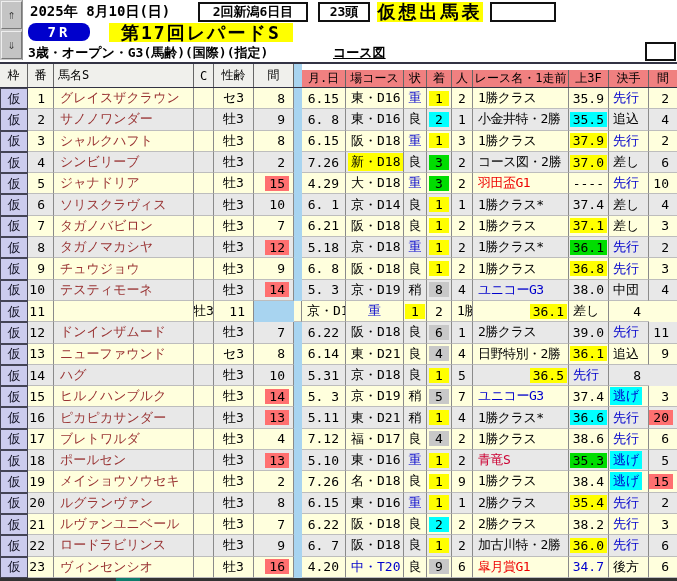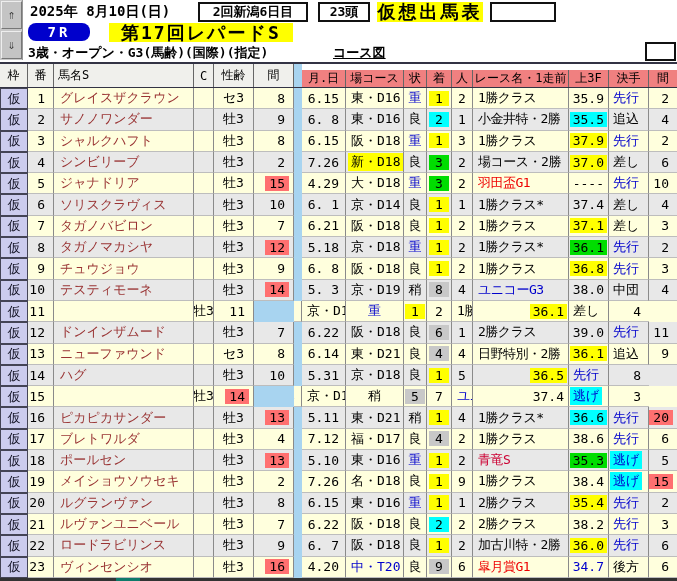--- a/index.html
+++ b/index.html
@@ -184,21 +184,21 @@
         <div class="c-name al"><span class="val">シンビリーブ</span></div>
         <div class="ac"><span class="val"></span></div>
         <div class="ac"><span class="val">牡3</span></div>
         <div class="c-g1 ar"><span class="val">2</span></div>
         <div class="sepc"></div>
         <div class="c-date ar"><span class="val">7.26</span></div>
         <div class="c-course al"><span class="val bg-y">新・D18</span></div>
         <div class="ac"><span class="val">良</span></div>
         <div class="c-fin ac"><span class="val bg-g">3</span></div>
         <div class="ac"><span class="val">2</span></div>
-        <div class="c-race al"><span class="val">場コース・2勝</span></div>
+        <div class="c-race al"><span class="val">コース図・2勝</span></div>
         <div class="c-f3 ar"><span class="val bg-y">37.0</span></div>
         <div class="c-style al"><span class="val">差し</span></div>
         <div class="c-g2 ar"><span class="val">6</span></div>
       </div>
       <div class="trow">
         <div class="c-waku ac"><span class="val">仮</span></div>
         <div class="c-num ar"><span class="val">5</span></div>
         <div class="c-name al"><span class="val">ジャナドリア</span></div>
         <div class="ac"><span class="val"></span></div>
         <div class="ac"><span class="val">牡3</span></div>
@@ -370,20 +370,21 @@
         <div class="ac"><span class="val">良</span></div>
         <div class="c-fin ac"><span class="val bg-y">1</span></div>
         <div class="ac"><span class="val">5</span></div>
         <div class="c-f3 ar"><span class="val bg-y">36.5</span></div>
         <div class="c-style al"><span class="val fg-b">先行</span></div>
         <div class="c-g2 ar"><span class="val">8</span></div>
       </div>
       <div class="trow">
         <div class="c-waku ac"><span class="val">仮</span></div>
         <div class="c-num ar"><span class="val">15</span></div>
+        <div class="c-name al"><span class="val">ヒルノハンブルク</span></div>
         <div class="ac"><span class="val"></span></div>
         <div class="ac"><span class="val">牡3</span></div>
         <div class="c-g1 ar"><span class="val bg-r">14</span></div>
         <div class="sepc"></div>
         <div class="c-date ar"><span class="val">5. 3</span></div>
         <div class="c-course al"><span class="val">京・D19</span></div>
         <div class="ac"><span class="val">稍</span></div>
         <div class="c-fin ac"><span class="val bg-s">5</span></div>
         <div class="ac"><span class="val">7</span></div>
         <div class="c-race al"><span class="val fg-b">ユニコーG3</span></div>

